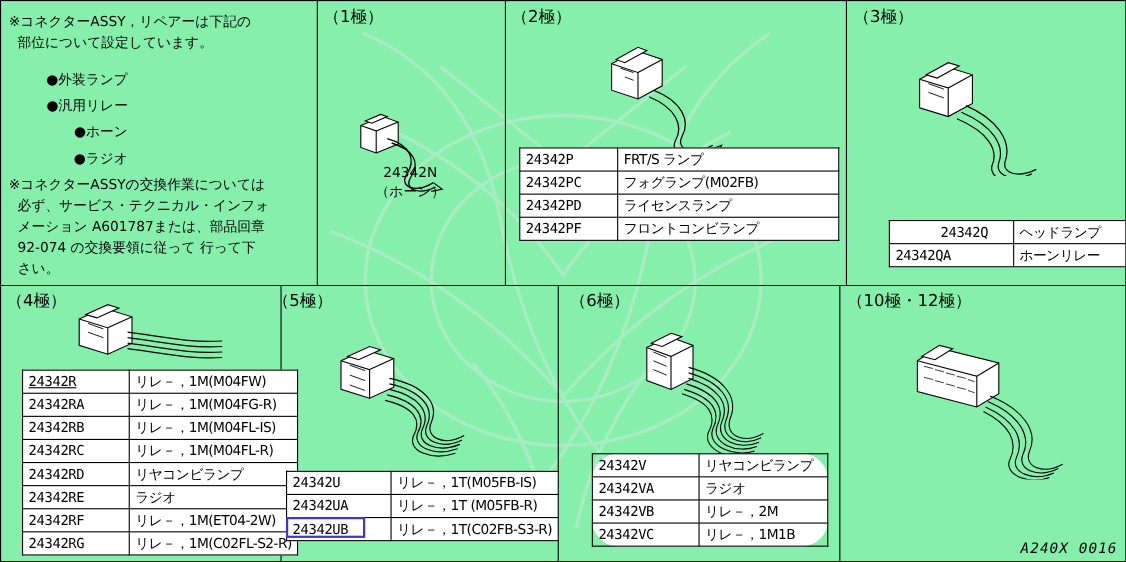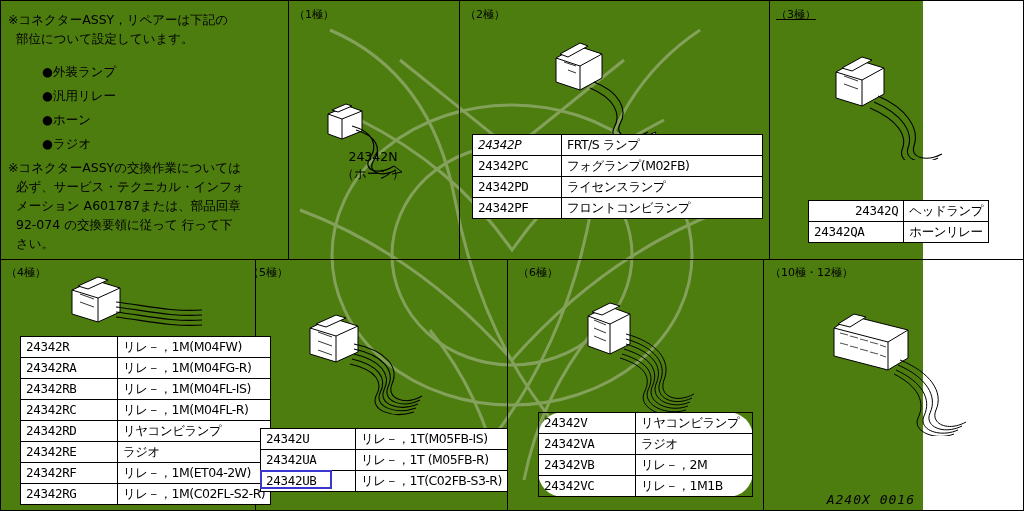--- a/index.html
+++ b/index.html
@@ -9,35 +9,35 @@
   body {
     width: 1024px;
     height: 511px;
     background: #ffffff;
     font-family: "DejaVu Sans", sans-serif;
     color: #000000;
     overflow: hidden;
   }
   #page {
     position: relative;
-    width: 923px;
+    width: 1024px;
     height: 511px;
-    background: #4d7c0f;
+    background: #86efac;
   }
   
   .watermark {
     position: absolute;
     left: 0; top: 0;
     width: 1024px; height: 511px;
     pointer-events: none;
     opacity: 0.35;
   }
   .panel-label {
     position: absolute;
-    font-size: 11px;
+    font-size: 15px;
     line-height: 14px;
     white-space: nowrap;
   }
   .note-block {
     position: absolute;
     font-size: 12.5px;
     line-height: 19px;
     white-space: pre;
   }
   .bullet-list {
@@ -132,21 +132,21 @@
     <line x1="769.5" y1="0" x2="769.5" y2="259" stroke="#000" stroke-width="1"></line>
 
     <line x1="255.5" y1="259" x2="255.5" y2="511" stroke="#000" stroke-width="1"></line>
     <line x1="507.5" y1="259" x2="507.5" y2="511" stroke="#000" stroke-width="1"></line>
     <line x1="763.5" y1="259" x2="763.5" y2="511" stroke="#000" stroke-width="1"></line>
   </svg>
 
   <div class="note-block" style="left:8px; top:10px;">※コネクターASSY，リペアーは下記の
   部位について設定しています。</div>
 
-  <div class="bullet-list" style="left:42px; top:60px;">
+  <div class="bullet-list" style="left:42px; top:60px;text-align:right;">
     <div>●外装ランプ</div>
     <div>●汎用リレー</div>
     <div>●ホーン</div>
     <div>●ラジオ</div>
   </div>
 
   <div class="note-block" style="left:8px; top:158px;">※コネクターASSYの交換作業については
   必ず、サービス・テクニカル・インフォ
   メーション A601787または、部品回章
   92-074 の交換要領に従って 行って下
@@ -183,39 +183,39 @@
 
       <path d="M46 42 C 72 52, 80 70, 72 84 C 66 96, 82 102, 100 92" stroke-width="1.1"></path>
       <path d="M42 48 C 66 58, 74 74, 66 88 C 60 100, 80 106, 98 96" stroke-width="1.1"></path>
       <path d="M98 96 L 108 92 L 104 100 Z" fill="#fff"></path>
     </g>
   </svg>
 
   <table class="parts" style="left:472px; top:134px;">
     <tbody>
       <tr>
-        <td class="code" style="width:78px;font-style:italic;">24342P</td>
+        <td class="code" style="width:78px;">24342P</td>
         <td class="desc" style="width:190px;">FRT/S ランプ</td>
       </tr>
       <tr>
         <td class="code">24342PC</td>
         <td class="desc">フォグランプ(M02FB)</td>
       </tr>
       <tr>
         <td class="code">24342PD</td>
         <td class="desc">ライセンスランプ</td>
       </tr>
       <tr>
         <td class="code">24342PF</td>
         <td class="desc">フロントコンビランプ</td>
       </tr>
     </tbody>
   </table>
 
-  <div class="panel-label" style="left:776px; top:8px;text-decoration:underline;">（3極）</div>
+  <div class="panel-label" style="left:776px; top:8px;">（3極）</div>
 
   <svg class="art" style="left:828px; top:50px;" width="140" height="110">
     <g fill="none" stroke="#000" stroke-width="1">
       <path d="M8 22 L30 10 L56 18 L56 44 L34 56 L8 48 Z" fill="#fff"></path>
       <path d="M8 22 L34 30 L34 56"></path>
       <path d="M34 30 L56 18"></path>
       <path d="M14 18 L34 7 L44 10 L24 21 Z" fill="#fff"></path>
       <path d="M16 26 L30 31 M16 34 L30 39" stroke-width="0.8"></path>
 
       <path d="M50 46 C 78 58, 92 78, 86 96 C 82 108, 98 112, 114 104" stroke-width="1.1"></path>
@@ -250,21 +250,21 @@
       <path d="M54 30 C 86 34, 110 40, 140 38" stroke-width="1.1"></path>
       <path d="M54 35 C 86 39, 110 45, 140 43" stroke-width="1.1"></path>
       <path d="M54 40 C 86 44, 110 50, 140 48" stroke-width="1.1"></path>
       <path d="M54 45 C 86 49, 110 55, 140 53" stroke-width="1.1"></path>
     </g>
   </svg>
 
   <table class="parts" style="left:20px; top:336px;">
     <tbody>
       <tr>
-        <td class="code" style="width:86px;">24342R</td>
+        <td class="code" style="width:86px;text-decoration:underline;">24342R</td>
         <td class="desc" style="width:132px;">リレ－，1M(M04FW)</td>
       </tr>
       <tr>
         <td class="code">24342RA</td>
         <td class="desc">リレ－，1M(M04FG-R)</td>
       </tr>
       <tr>
         <td class="code">24342RB</td>
         <td class="desc">リレ－，1M(M04FL-IS)</td>
       </tr>

